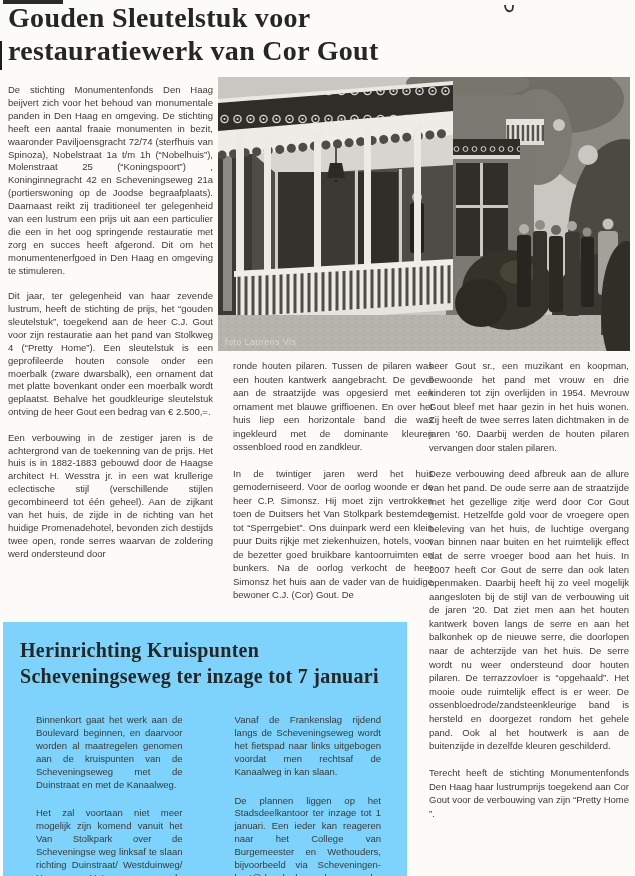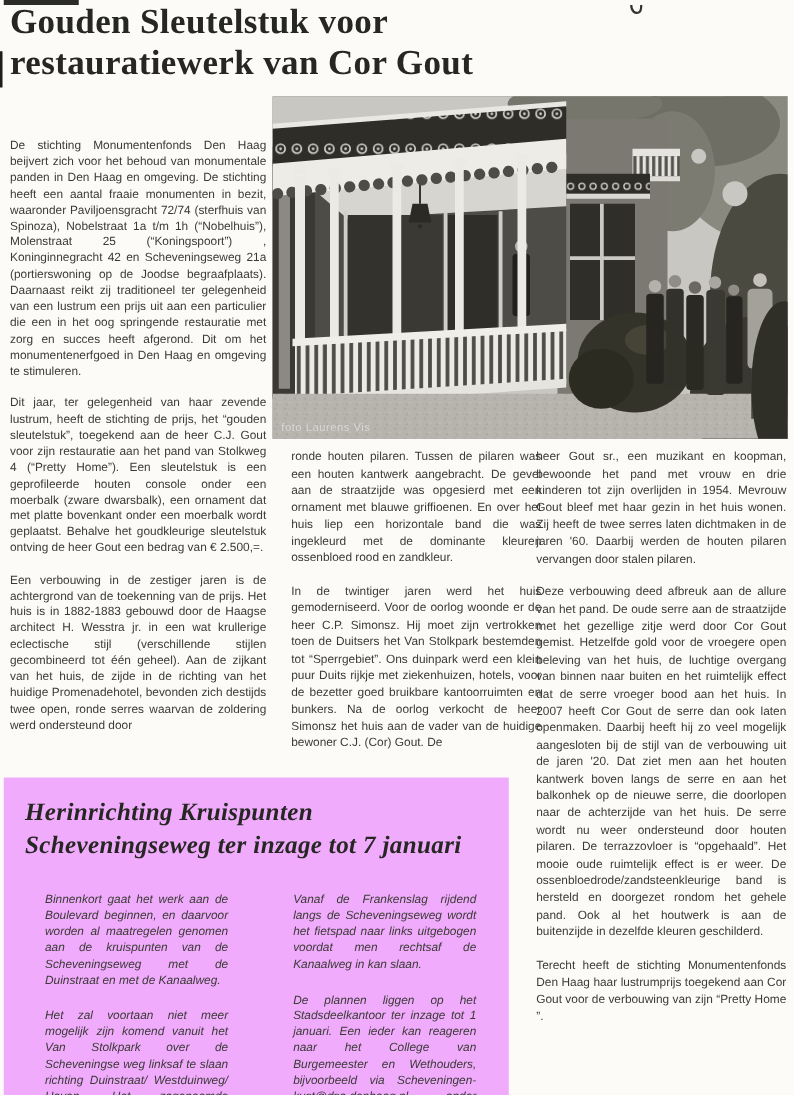--- a/index.html
+++ b/index.html
@@ -19,37 +19,37 @@
 
   
   .headline {
     position:absolute; left:8px; top:1px; width:460px;
     font-family:"Liberation Serif", serif; font-weight:700;
     font-size:28px; line-height:33px; color:#262623; letter-spacing:0.3px;
   }
 
   
   .body-col { position:absolute; font-size:9.5px; text-align:justify; overflow-wrap:break-word; }
-  .col1 { left:8px;   top:84px;  width:205px; line-height:12.9px;margin-top:27px; }
+  .col1 { left:8px;   top:84px;  width:205px; line-height:12.9px; }
   .col1 p { margin:0 0 12.5px 0; }
   .col2 { left:233px; top:359px; width:200px; line-height:13.5px; }
   .col2 p { margin:0 0 13px 0; }
   .col3 { left:429px; top:359px; width:200px; line-height:13.6px; }
   .col3 p { margin:0 0 13.2px 0; }
   .byline { text-align:left; margin-top:3px !important; }
 
   
   .photo { position:absolute; left:218px; top:77px; width:412px; height:274px; background:#8c8a84; }
   .photo svg { display:block; }
   .credit { position:absolute; left:7px; bottom:4px; font-size:9px; letter-spacing:0.4px; color:#d9d7d1; }
 
   
   .graybox {
     position:absolute; left:3px; top:622px; width:404px; height:254px;
-    background:#f0abfc; padding:15px 10px 0 17px;font-style:italic;
+    background:#7dd3fc; padding:15px 10px 0 17px;
   }
   .graybox h2 {
     font-family:"Liberation Serif", serif; font-weight:700;
     font-size:20px; line-height:26px; color:#262623; letter-spacing:0.3px;
   }
   .box-cols { display:flex; gap:20px; margin-top:9px; }
   .box-col { flex:1; font-size:9.5px; line-height:12.9px; text-align:justify; overflow-wrap:break-word; }
   .box-col p { margin:16px; }
 </style>
 </head>

